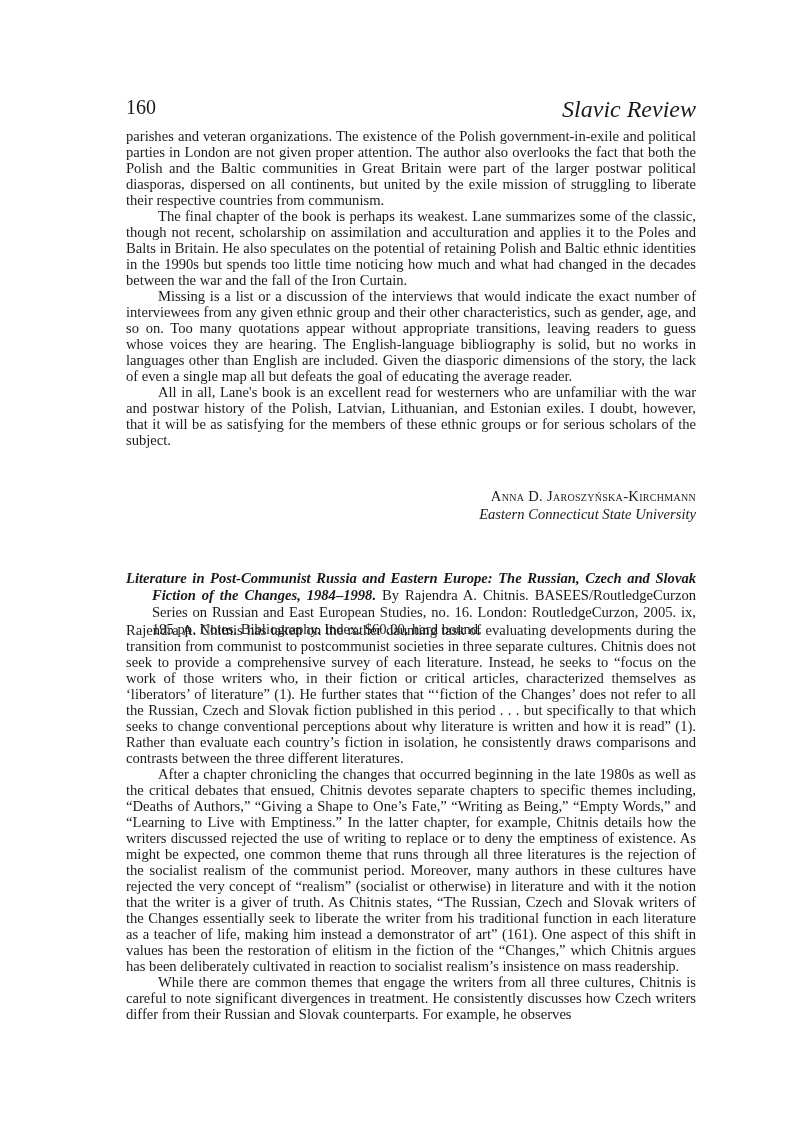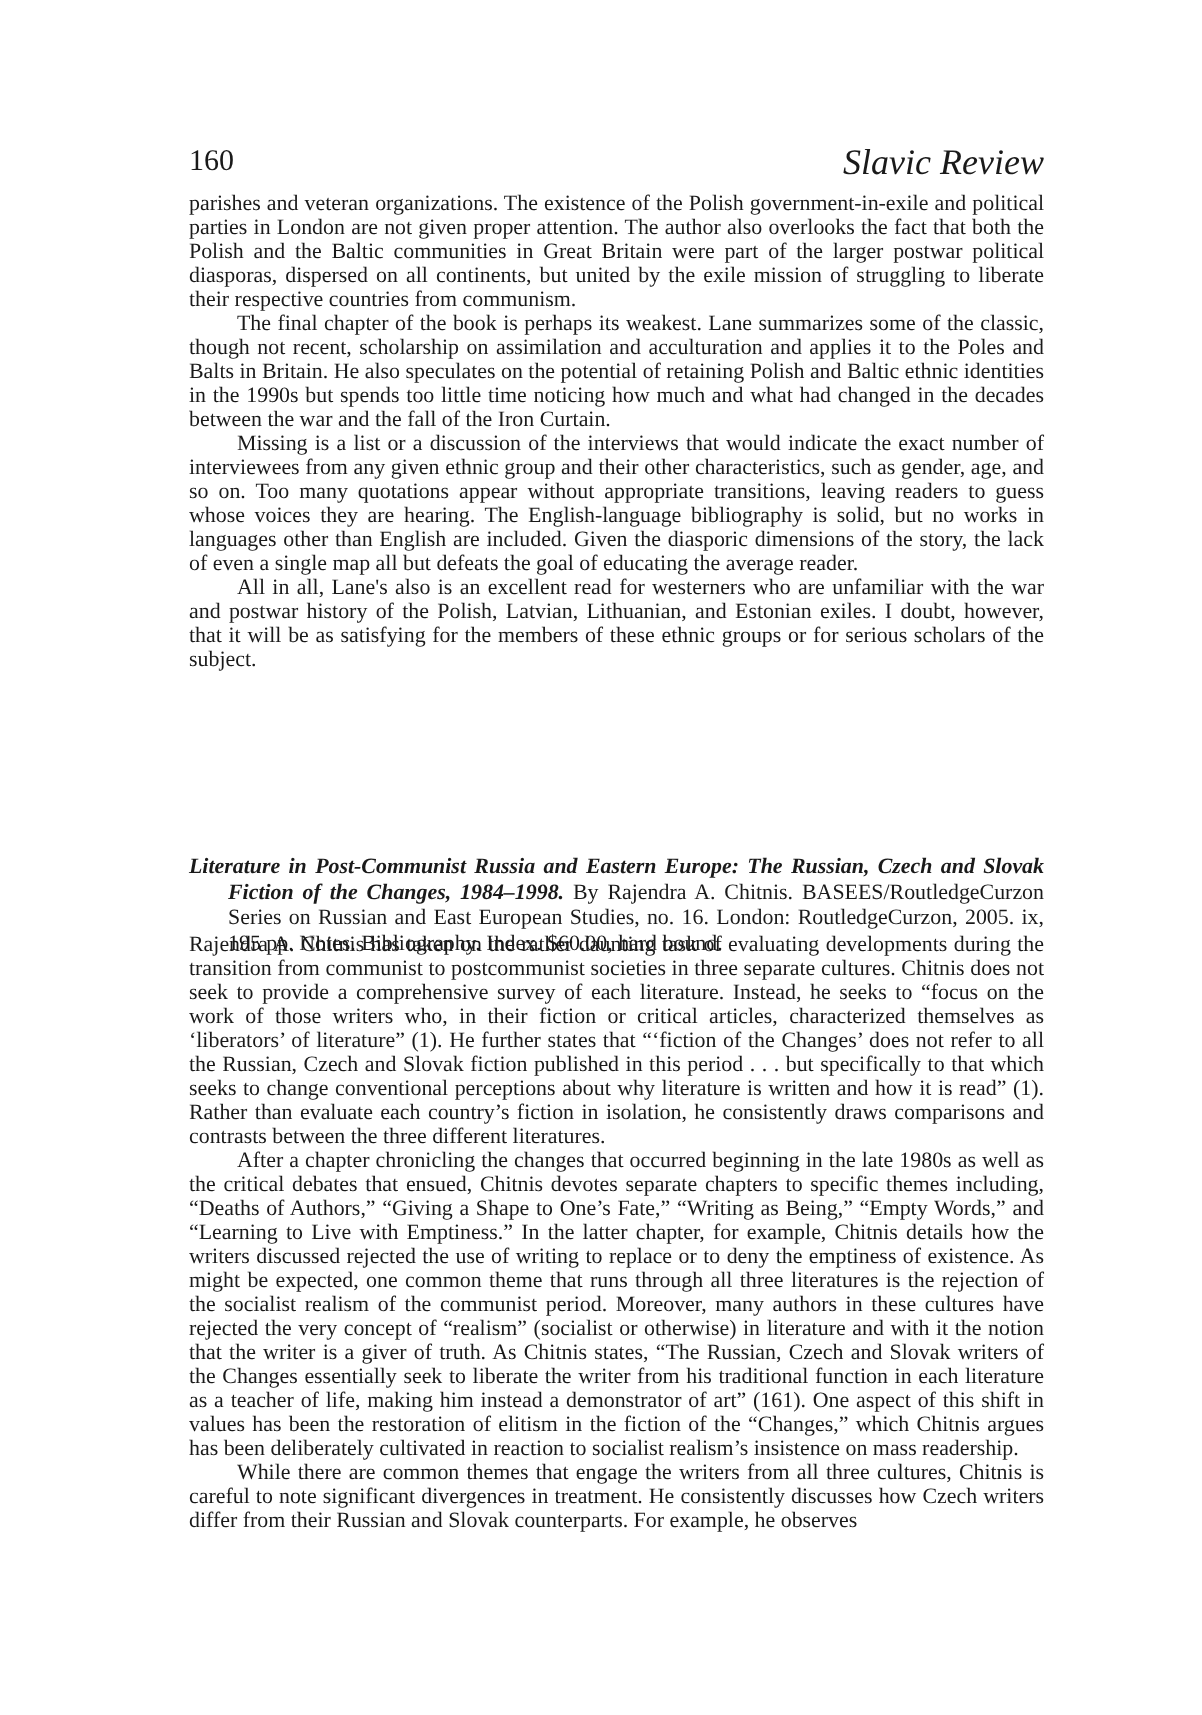--- a/index.html
+++ b/index.html
@@ -26,24 +26,26 @@
 <div class="page">
   <div class="running-head">
     <span class="page-number">160</span>
     <span class="journal-title">Slavic Review</span>
   </div>
 
   <div class="section1 body-text">
     <p class="p">parishes and veteran organizations. The existence of the Polish government-in-exile and political parties in London are not given proper attention. The author also overlooks the fact that both the Polish and the Baltic communities in Great Britain were part of the larger postwar political diasporas, dispersed on all continents, but united by the exile mission of struggling to liberate their respective countries from communism.</p>
     <p class="p indent">The final chapter of the book is perhaps its weakest. Lane summarizes some of the classic, though not recent, scholarship on assimilation and acculturation and applies it to the Poles and Balts in Britain. He also speculates on the potential of retaining Polish and Baltic ethnic identities in the 1990s but spends too little time noticing how much and what had changed in the decades between the war and the fall of the Iron Curtain.</p>
     <p class="p indent">Missing is a list or a discussion of the interviews that would indicate the exact number of interviewees from any given ethnic group and their other characteristics, such as gender, age, and so on. Too many quotations appear without appropriate transitions, leaving readers to guess whose voices they are hearing. The English-language bibliography is solid, but no works in languages other than English are included. Given the diasporic dimensions of the story, the lack of even a single map all but defeats the goal of educating the average reader.</p>
-    <p class="p indent">All in all, Lane's also is an excellent read for westerners who are unfamiliar with the war and postwar history of the Polish, Latvian, Lithuanian, and Estonian exiles. I doubt, however, that it will be as satisfying for the members of these ethnic groups or for serious scholars of the subject.</p>
+    <p class="p indent">All in all, Lane's book is an excellent read for westerners who are unfamiliar with the war and postwar history of the Polish, Latvian, Lithuanian, and Estonian exiles. I doubt, however, that it will be as satisfying for the members of these ethnic groups or for serious scholars of the subject.</p>
   </div>
 
   <div class="signature">
+    <div class="sig-name">Anna D. Jaroszyńska-Kirchmann</div>
+    <div class="sig-aff">Eastern Connecticut State University</div>
   </div>
 
   <div class="citation"><span class="title">Literature in Post-Communist Russia and Eastern Europe: The Russian, Czech and Slovak Fiction of the Changes, 1984–1998.</span><span> By Rajendra A. Chitnis. BASEES/RoutledgeCurzon Series on Russian and East European Studies, no. 16. London: RoutledgeCurzon, 2005. ix, 195 pp. Notes. Bibliography. Index. $60.00, hard bound.</span></div>
 
   <div class="section2 body-text">
     <p class="p">Rajendra A. Chitnis has taken on the rather daunting task of evaluating developments during the transition from communist to postcommunist societies in three separate cultures. Chitnis does not seek to provide a comprehensive survey of each literature. Instead, he seeks to “focus on the work of those writers who, in their fiction or critical articles, characterized themselves as ‘liberators’ of literature” (1). He further states that “‘fiction of the Changes’ does not refer to all the Russian, Czech and Slovak fiction published in this period . . . but specifically to that which seeks to change conventional perceptions about why literature is written and how it is read” (1). Rather than evaluate each country’s fiction in isolation, he consistently draws comparisons and contrasts between the three different literatures.</p>
     <p class="p indent">After a chapter chronicling the changes that occurred beginning in the late 1980s as well as the critical debates that ensued, Chitnis devotes separate chapters to specific themes including, “Deaths of Authors,” “Giving a Shape to One’s Fate,” “Writing as Being,” “Empty Words,” and “Learning to Live with Emptiness.” In the latter chapter, for example, Chitnis details how the writers discussed rejected the use of writing to replace or to deny the emptiness of existence. As might be expected, one common theme that runs through all three literatures is the rejection of the socialist realism of the communist period. Moreover, many authors in these cultures have rejected the very concept of “realism” (socialist or otherwise) in literature and with it the notion that the writer is a giver of truth. As Chitnis states, “The Russian, Czech and Slovak writers of the Changes essentially seek to liberate the writer from his traditional function in each literature as a teacher of life, making him instead a demonstrator of art” (161). One aspect of this shift in values has been the restoration of elitism in the fiction of the “Changes,” which Chitnis argues has been deliberately cultivated in reaction to socialist realism’s insistence on mass readership.</p>
     <p class="p indent">While there are common themes that engage the writers from all three cultures, Chitnis is careful to note significant divergences in treatment. He consistently discusses how Czech writers differ from their Russian and Slovak counterparts. For example, he observes</p>
   </div>
 </div>

